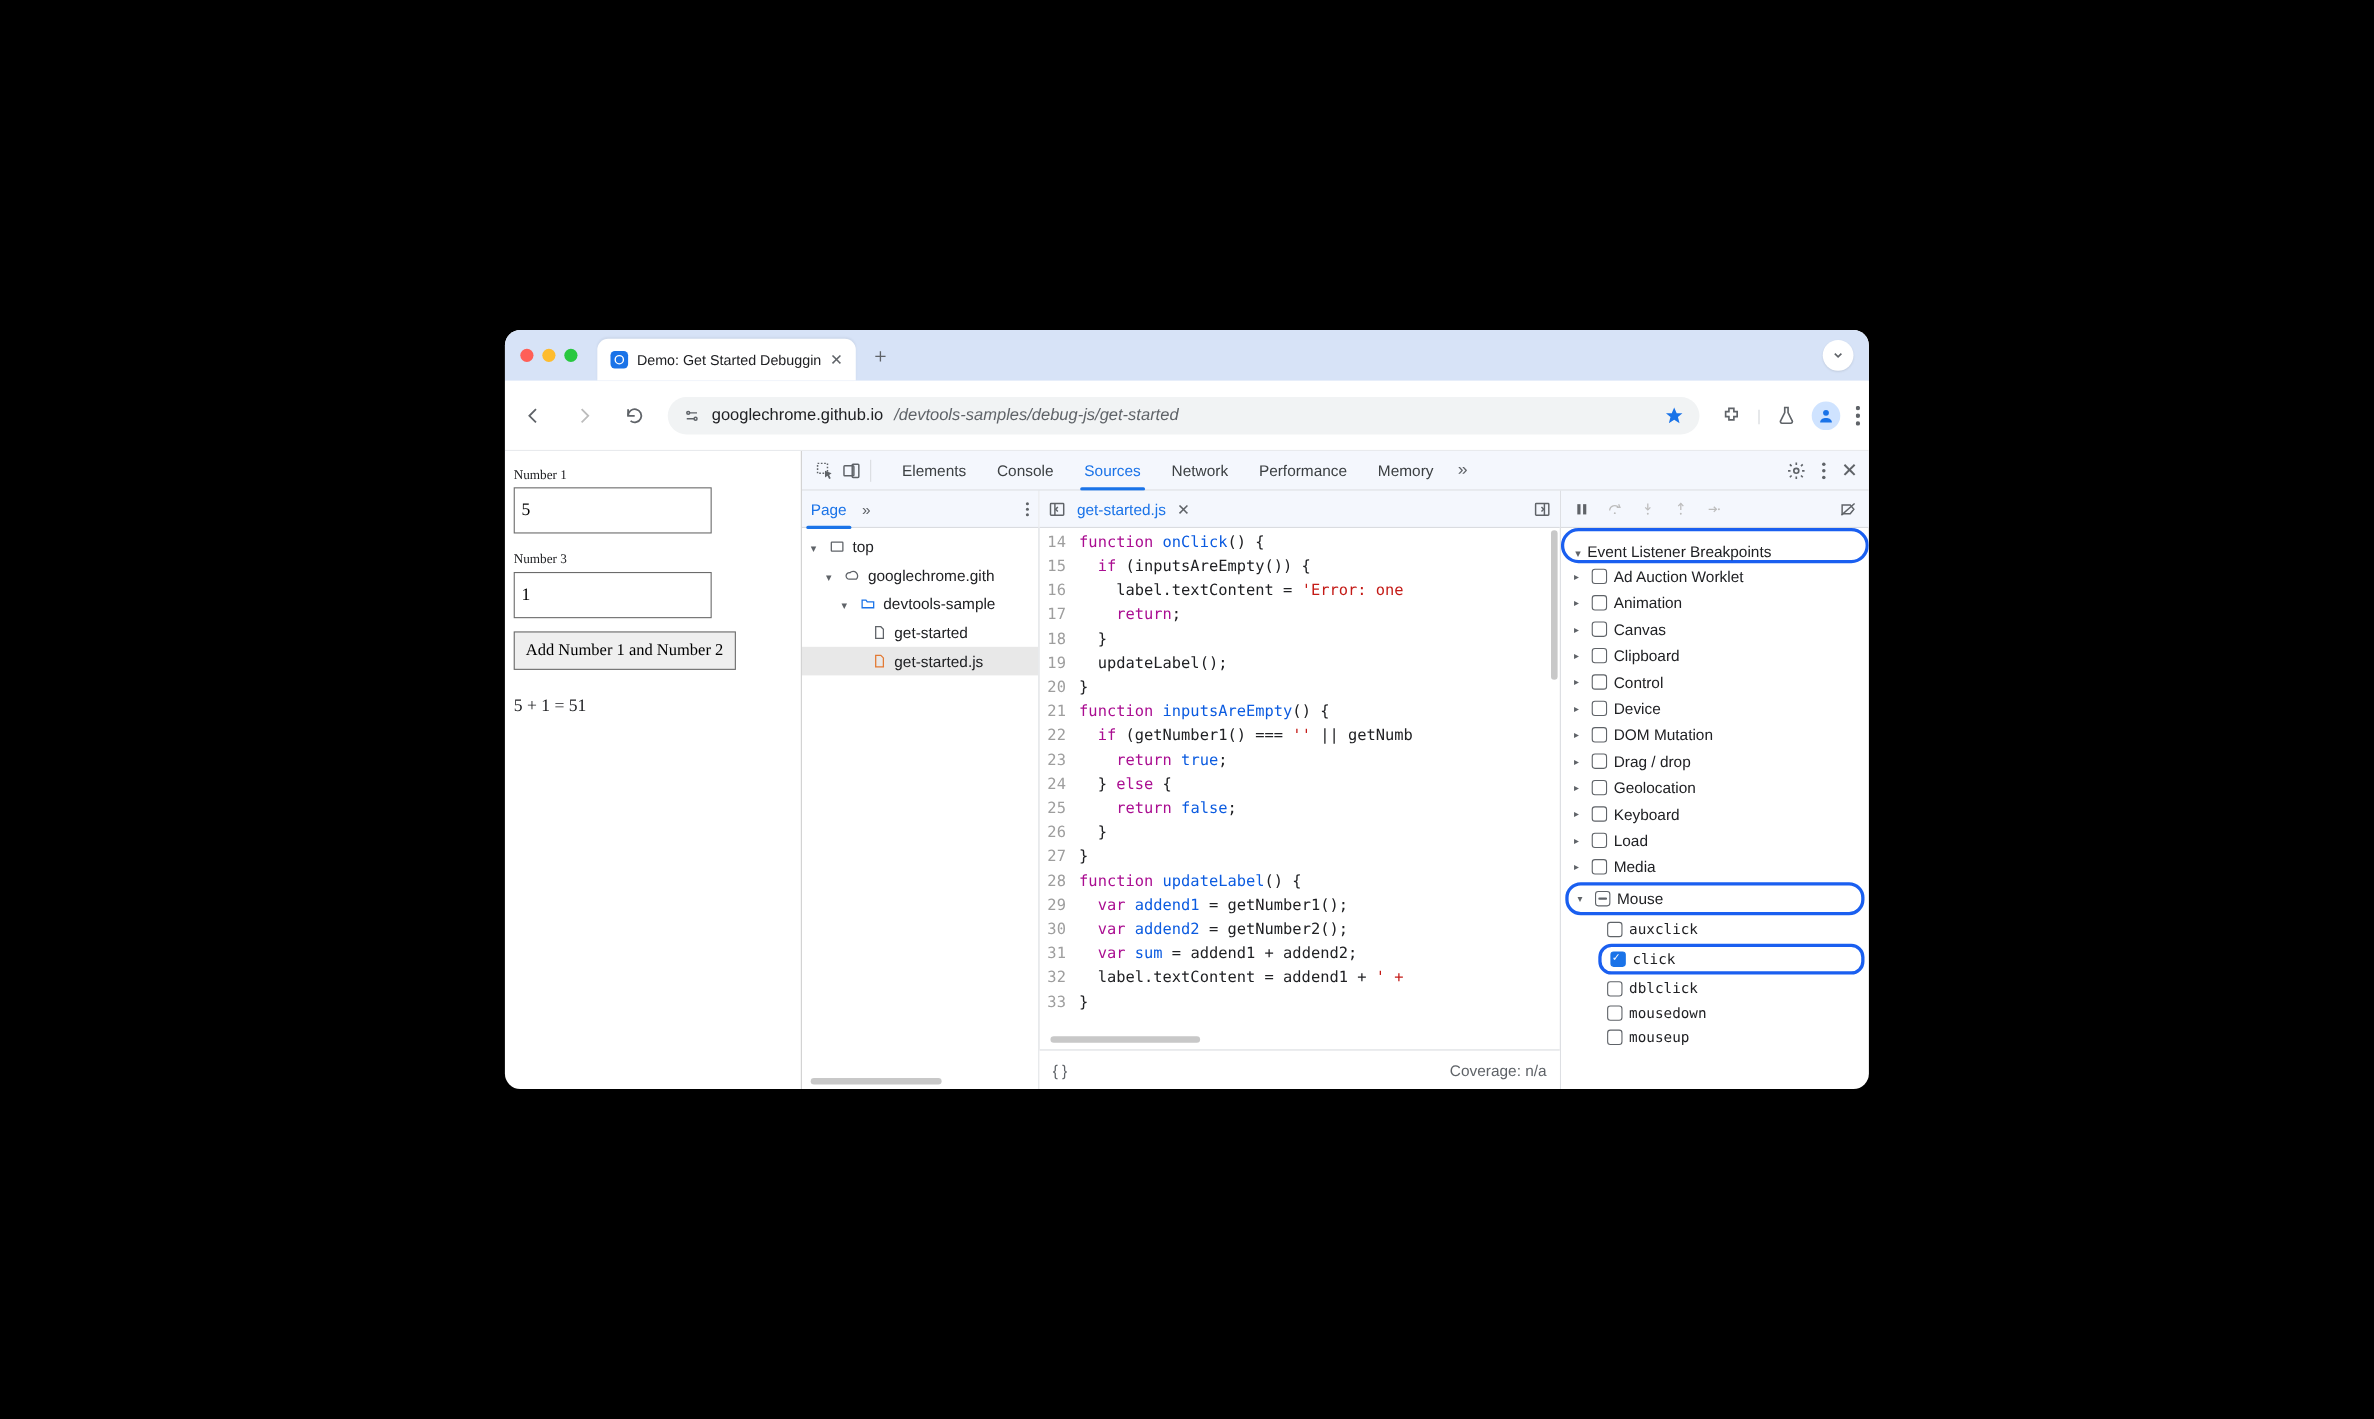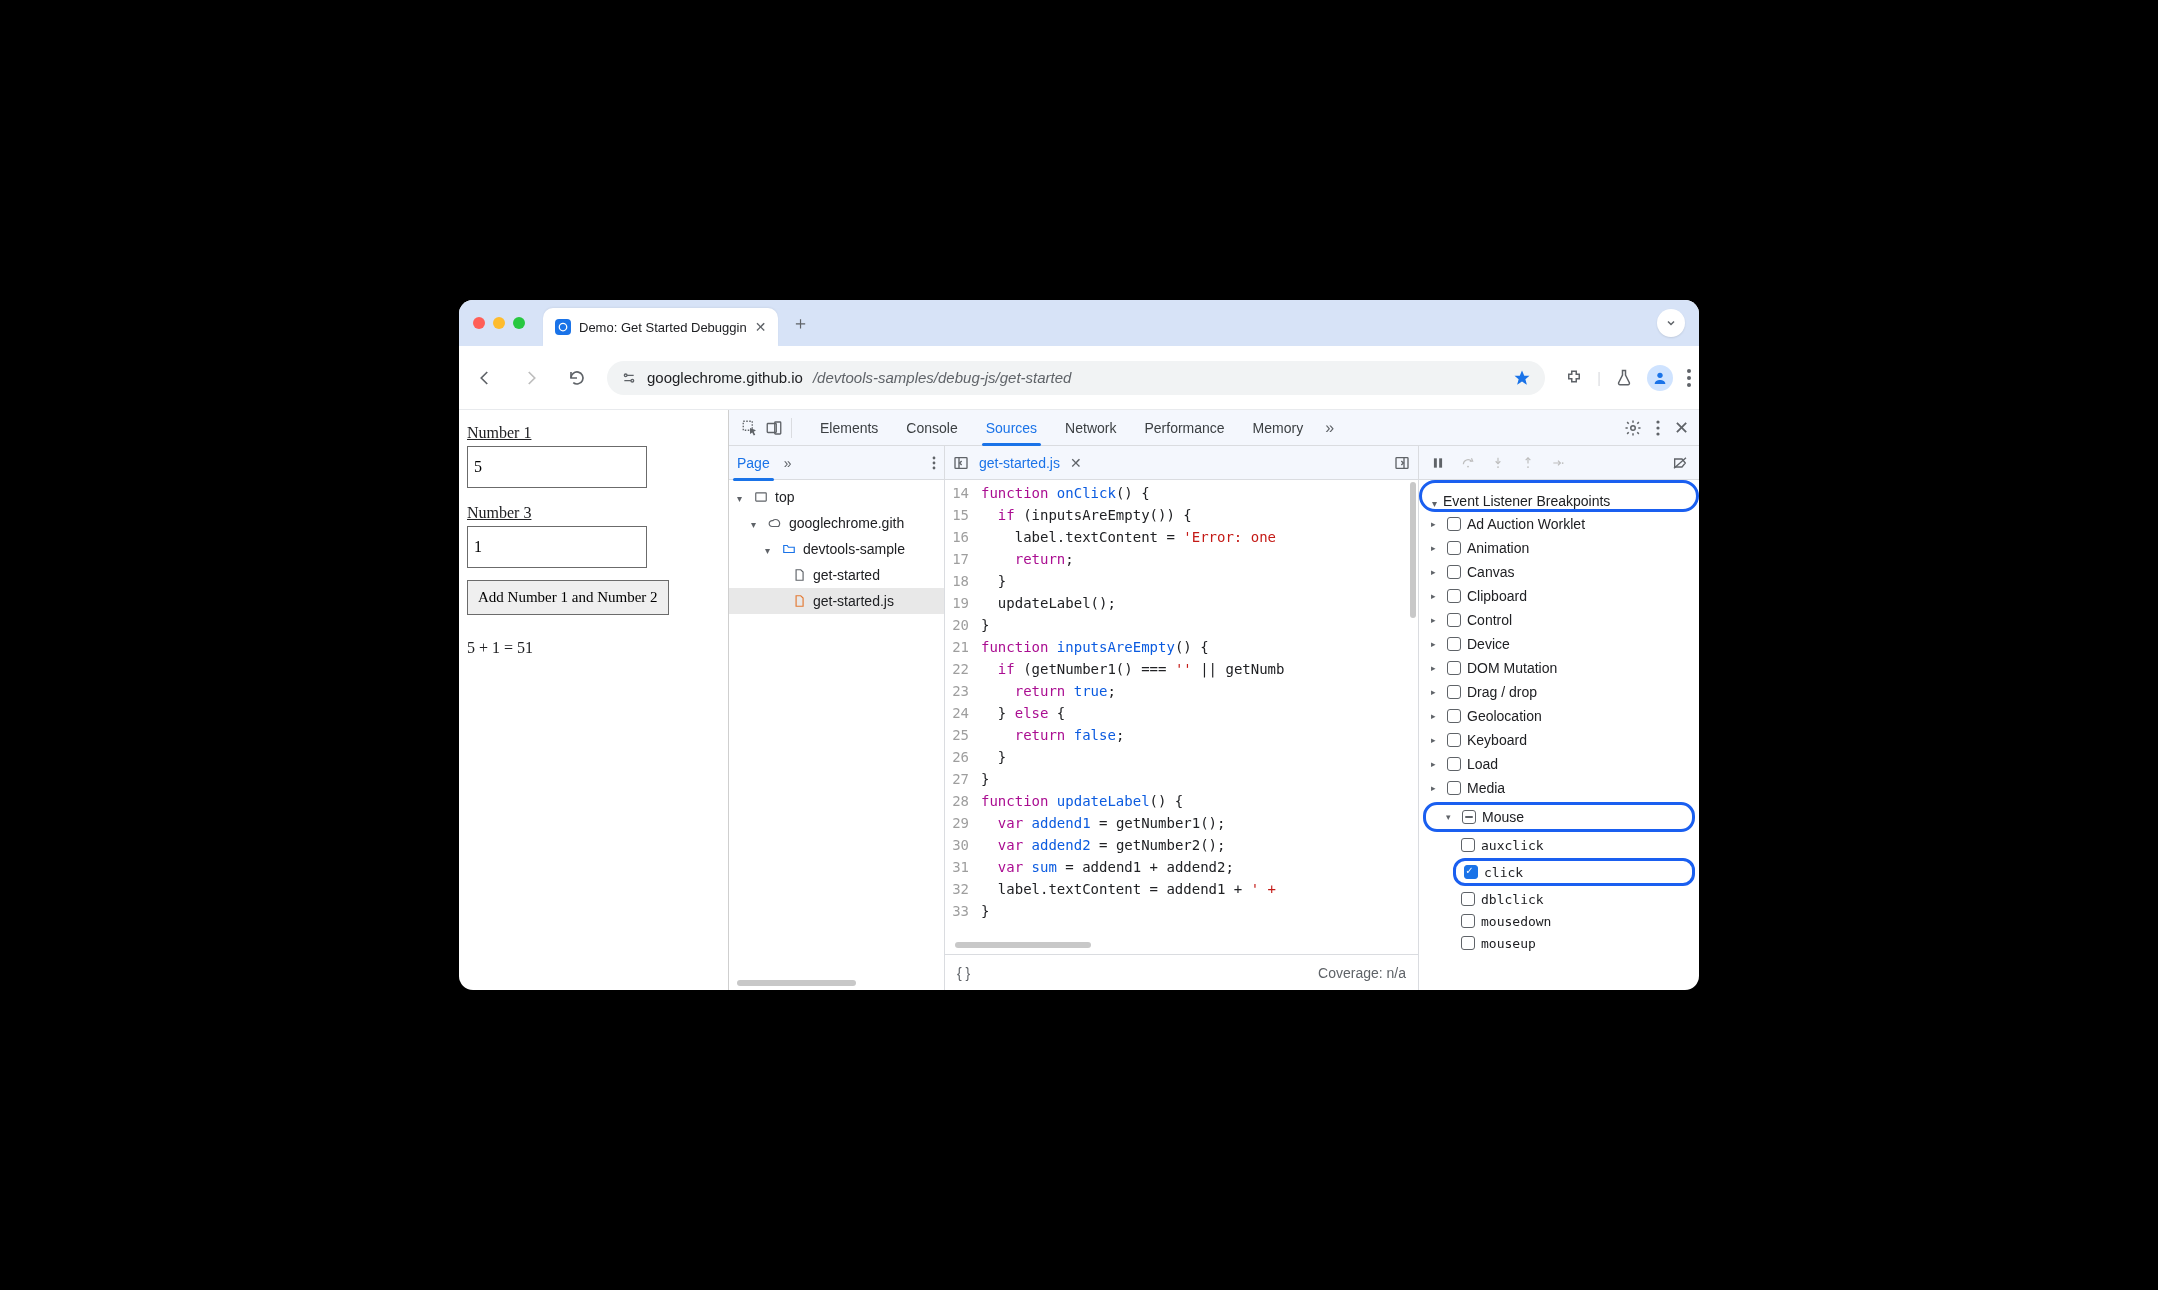--- a/index.html
+++ b/index.html
@@ -126,21 +126,21 @@
     padding:10px 10px 0 8px;
     border-right:1px solid var(--border-dark);
     font-family:Georgia, "Times New Roman", serif;
   }
   .page-content h1{
     font-size:24px;
     font-weight:bold;
     margin:4px 0 14px 0;
     line-height:1.25;
   }
-  .page-content label{display:block;font-size:16px;margin-top:4px;text-decoration:underline;}
+  .page-content label{display:block;font-size:12px;margin-top:4px;}
   .page-content input[type=text]{
     width:180px;height:42px;
     border:1px solid #6b6b6b;
     font-size:16px;
     padding:0 6px;
     font-family:inherit;
     margin:4px 0 12px 0;
   }
   .page-content button{
     font-size:15px;
@@ -716,21 +716,21 @@
               </div>
               <div class="elb-cat">
                 <span class="cb"></span>
                 <span>Load</span>
               </div>
               <div class="elb-cat">
                 <span class="cb"></span>
                 <span>Media</span>
               </div>
               <div class="ring" style="border-radius: 14px; margin: 2px 4px; padding: 0px;">
-                <div class="elb-cat open" style="padding-left: 8px; margin-left: 12px;">
+                <div class="elb-cat open" style="padding-left: 8px;">
                   <span class="cb indet"></span>
                   <span>Mouse</span>
                 </div>
               </div>
               <div class="elb-sub">
                 <span class="cb"></span>
                 <span>auxclick</span>
               </div>
               <div class="ring" style="border-radius: 12px; margin: 2px 4px 2px 34px;">
                 <div class="elb-sub" style="padding-left: 8px;">

